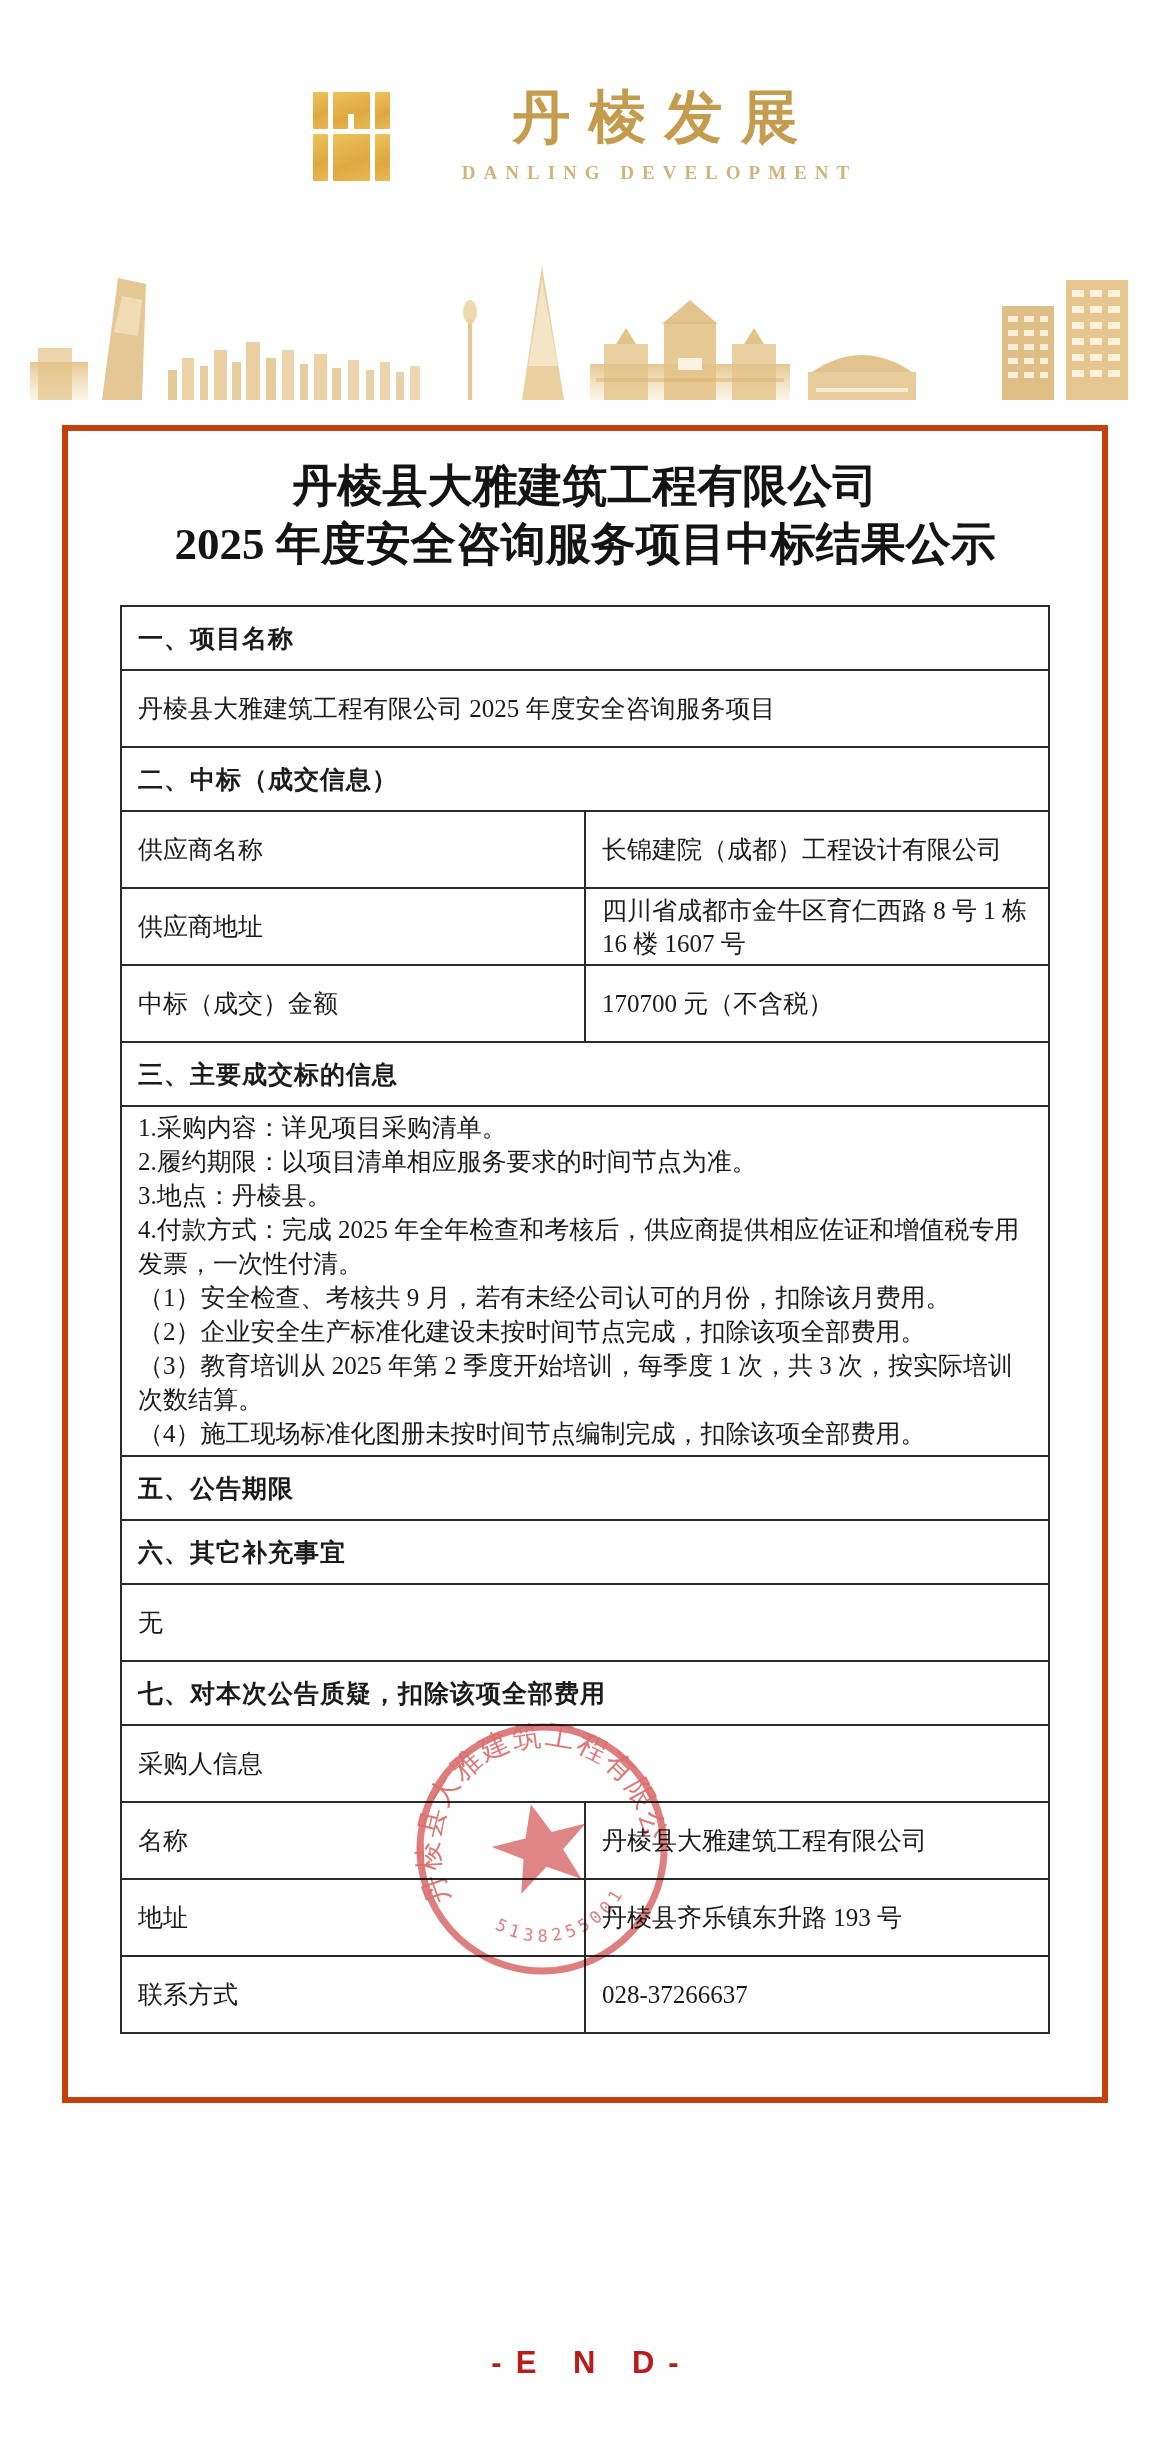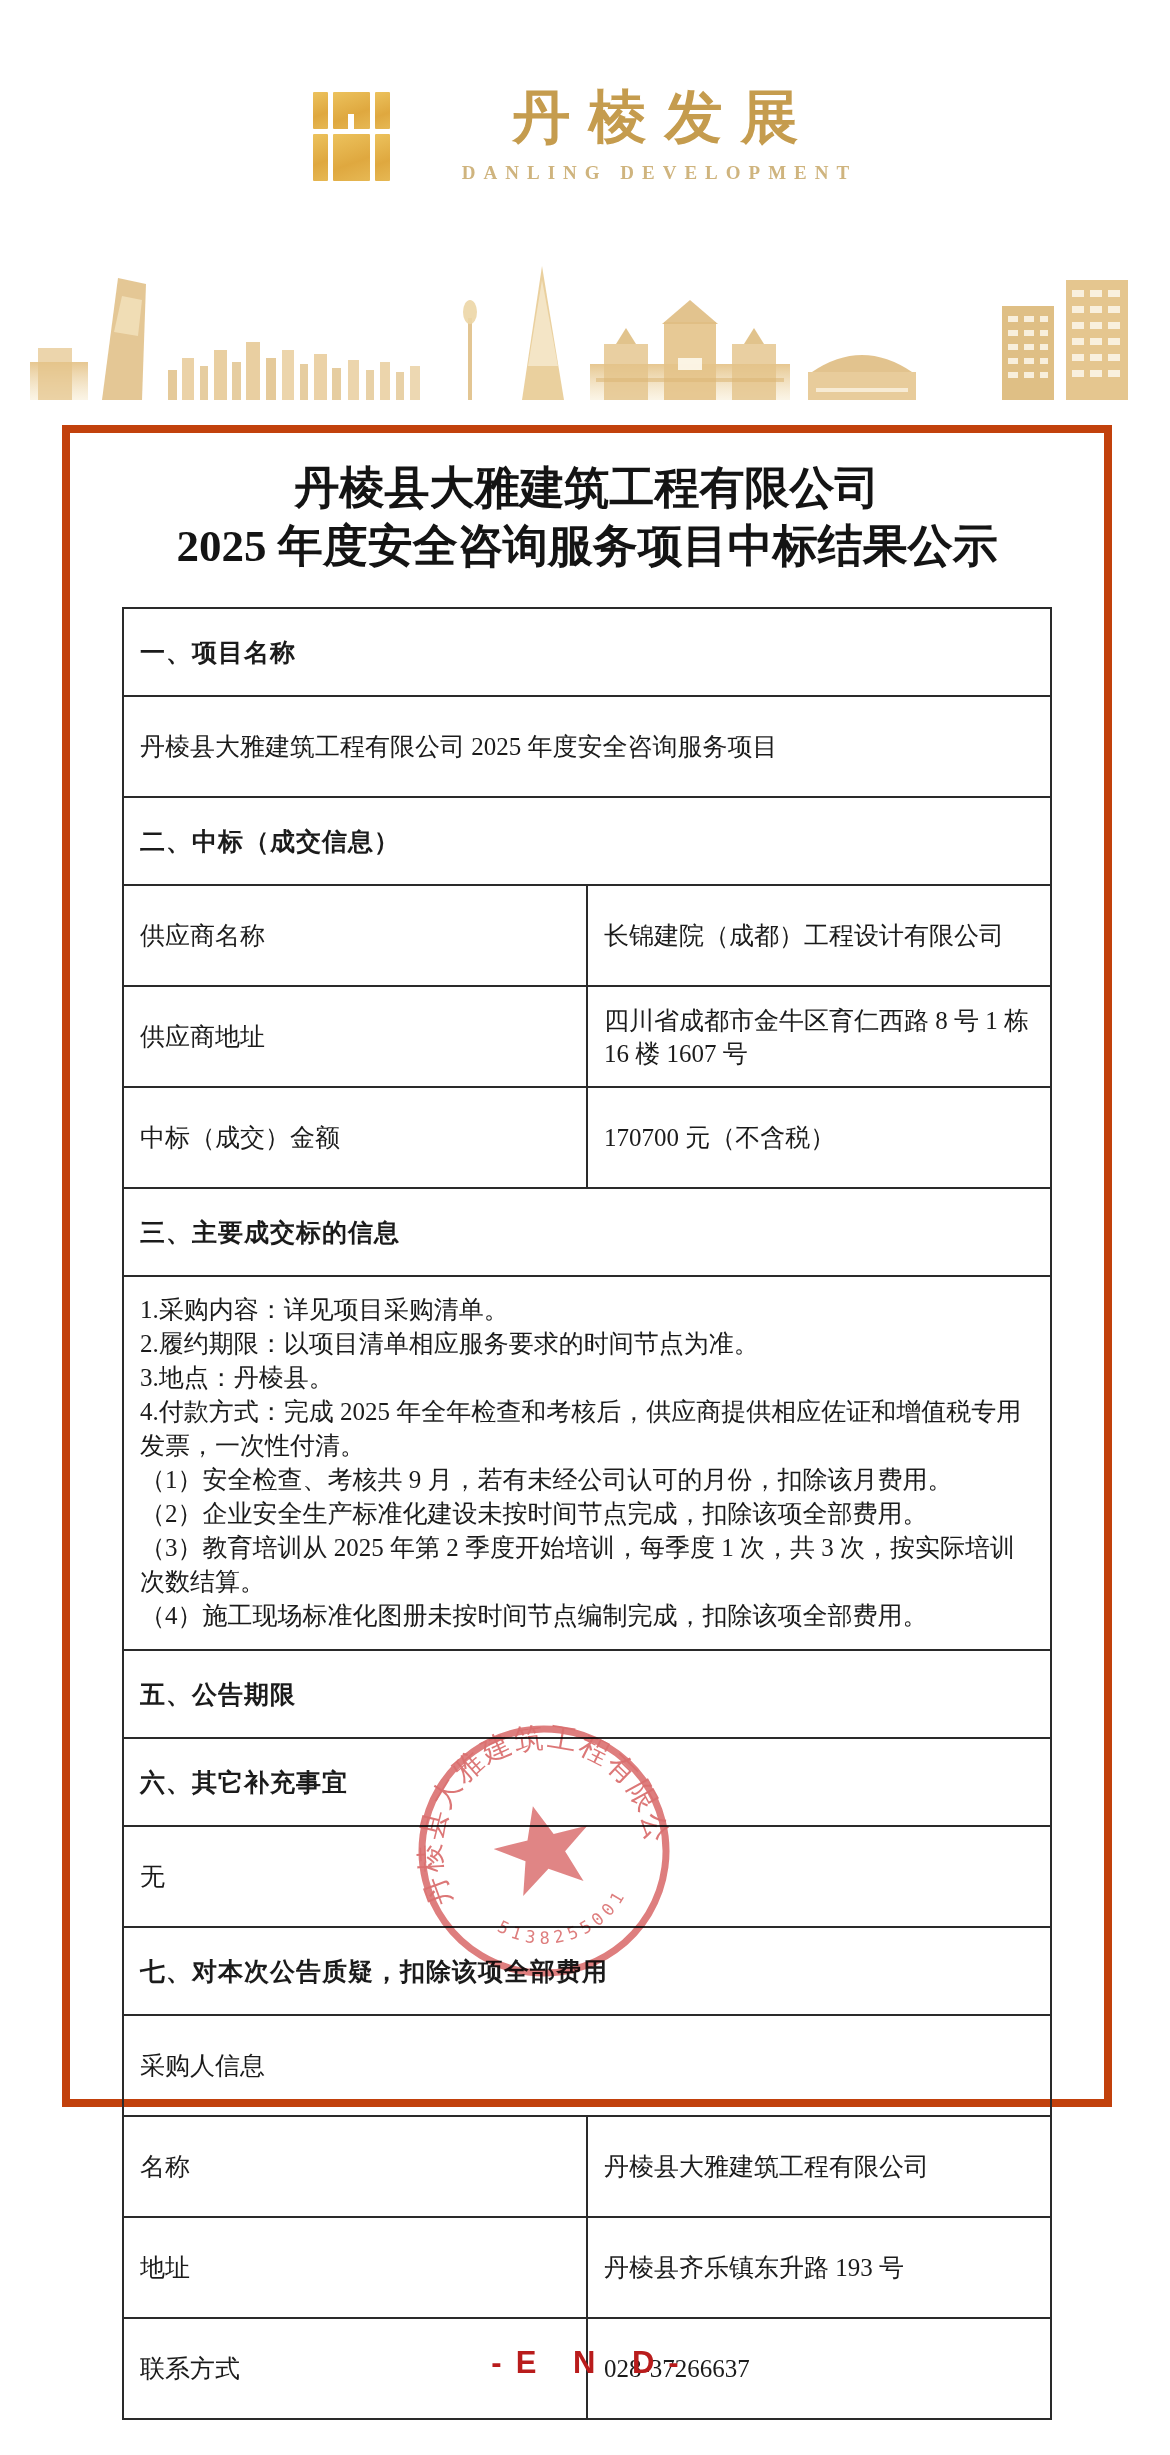--- a/index.html
+++ b/index.html
@@ -47,40 +47,40 @@
     font-family:"Liberation Serif","DejaVu Serif",serif;
   }
 
   
   .skyline{position:absolute;top:266px;left:30px;width:1110px;height:134px;}
 
   
   .frame{
     position:absolute;left:62px;top:425px;
     width:1034px;height:1666px;
-    border:8px solid #c2410c;
+    border:6px solid #c2410c;
     background:#ffffff;
   }
   .doc-title{
     margin-top:26px;
     text-align:center;
     font-weight:700;
     font-size:45px;line-height:58px;
     color:#141414;
     font-family:"Liberation Serif","DejaVu Serif",serif;
   }
   table.doc{
     margin:32px auto 0;
     width:930px;
     border-collapse:collapse;
     table-layout:fixed;
   }
   table.doc td{
     border:2px solid #2a2a2a;
-    padding:16px 16px;
+    padding:4px 16px;
     vertical-align:middle;
     font-size:25px;
     color:#1b1b1b;
   }
   td.sec{
     height:54px;
     font-weight:700;
     font-size:26px;
     font-family:"Liberation Sans","DejaVu Sans",sans-serif;
     letter-spacing:1px;

